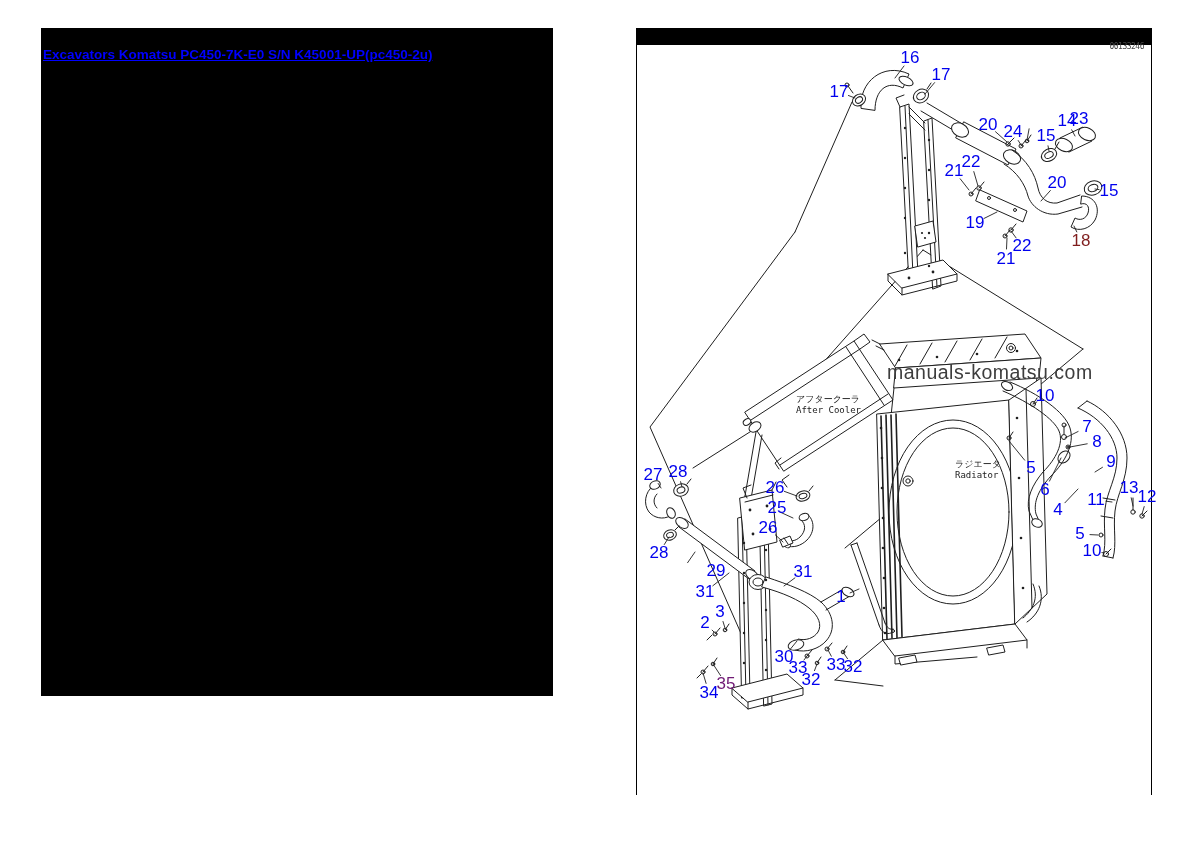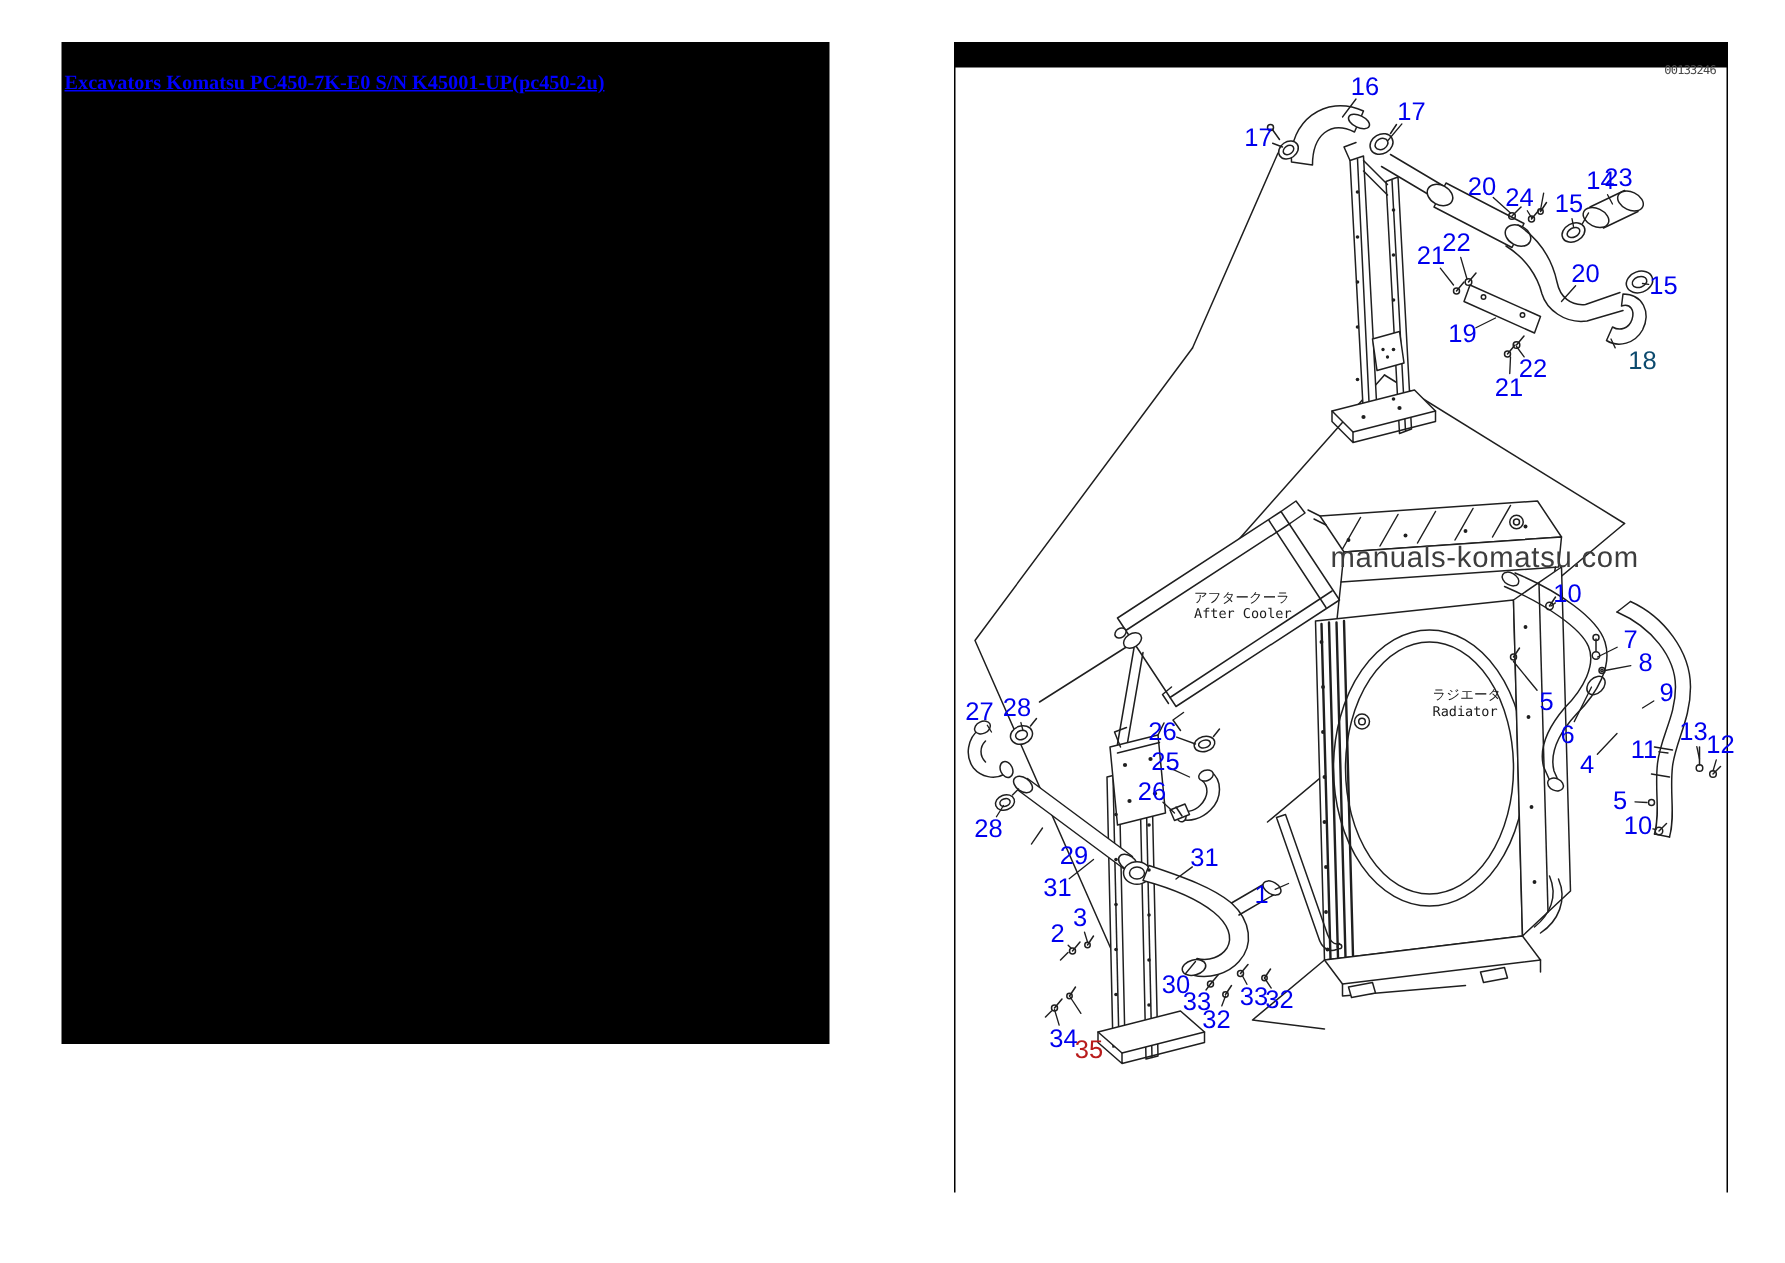--- a/index.html
+++ b/index.html
@@ -6,21 +6,21 @@
   body{
     width:1190px;height:842px;position:relative;background:#ffffff;
     font-family:"Liberation Sans",sans-serif;overflow:hidden;
   }
   .left-panel{
     position:absolute;left:41px;top:28px;width:512px;height:668px;
     background:#000000;
   }
   .manual-link{
     display:inline-block;margin:19px 12px 0 2px;
-    font-family:Liberation Serif, serif;font-weight:bold;font-size:13.5px;
+    font-family:Liberation Sans, sans-serif;font-weight:bold;font-size:13.5px;
     color:#0000ff;text-decoration:underline;white-space:nowrap;
   }
   .diagram-panel{
     position:absolute;left:636px;top:28px;width:514px;height:767px;
     background:#ffffff;border-left:1px solid #000;border-right:1px solid #000;
   }
   .panel-topbar{
     position:absolute;left:-1px;top:0;width:516px;height:17px;background:#000000;
   }
   .figure-number{
@@ -356,21 +356,21 @@
     <div class="callout" style="left: 394px; top: 91px; color: rgb(0, 0, 238); margin-left: 48px;">23</div>
     <div class="callout" style="left: 430px; top: 93px; color: rgb(0, 0, 238);">14</div>
     <div class="callout" style="left: 409px; top: 108px; color: rgb(0, 0, 238);">15</div>
     <div class="callout" style="left: 334px; top: 134px; color: rgb(0, 0, 238);">22</div>
     <div class="callout" style="left: 317px; top: 143px; color: rgb(0, 0, 238);">21</div>
     <div class="callout" style="left: 420px; top: 155px; color: rgb(0, 0, 238);">20</div>
     <div class="callout" style="left: 472px; top: 163px; color: rgb(0, 0, 238);">15</div>
     <div class="callout" style="left: 338px; top: 195px; color: rgb(0, 0, 238);">19</div>
     <div class="callout" style="left: 385px; top: 218px; color: rgb(0, 0, 238);">22</div>
     <div class="callout" style="left: 369px; top: 231px; color: rgb(0, 0, 238);">21</div>
-    <div class="callout" style="left: 444px; top: 213px; color: #0c4a6e; margin-left: 14px;">18</div>
+    <div class="callout" style="left: 444px; top: 213px; color: #7f1d1d;">18</div>
     <div class="callout" style="left: 408px; top: 368px; color: rgb(0, 0, 238);">10</div>
     <div class="callout" style="left: 450px; top: 399px; color: rgb(0, 0, 238);">7</div>
     <div class="callout" style="left: 460px; top: 414px; color: rgb(0, 0, 238);">8</div>
     <div class="callout" style="left: 474px; top: 434px; color: rgb(0, 0, 238);">9</div>
     <div class="callout" style="left: 394px; top: 440px; color: rgb(0, 0, 238);">5</div>
     <div class="callout" style="left: 408px; top: 462px; color: rgb(0, 0, 238);">6</div>
     <div class="callout" style="left: 421px; top: 482px; color: rgb(0, 0, 238);">4</div>
     <div class="callout" style="left: 459px; top: 472px; color: rgb(0, 0, 238);">11</div>
     <div class="callout" style="left: 492px; top: 460px; color: rgb(0, 0, 238);">13</div>
     <div class="callout" style="left: 510px; top: 469px; color: rgb(0, 0, 238);">12</div>
@@ -387,18 +387,18 @@
     <div class="callout" style="left: 166px; top: 544px; color: rgb(0, 0, 238);">31</div>
     <div class="callout" style="left: 204px; top: 569px; color: rgb(0, 0, 238);">1</div>
     <div class="callout" style="left: 68px; top: 595px; color: rgb(0, 0, 238);">2</div>
     <div class="callout" style="left: 83px; top: 584px; color: rgb(0, 0, 238);">3</div>
     <div class="callout" style="left: 147px; top: 629px; color: rgb(0, 0, 238);">30</div>
     <div class="callout" style="left: 161px; top: 640px; color: rgb(0, 0, 238);">33</div>
     <div class="callout" style="left: 174px; top: 652px; color: rgb(0, 0, 238);">32</div>
     <div class="callout" style="left: 199px; top: 637px; color: rgb(0, 0, 238);">33</div>
     <div class="callout" style="left: 216px; top: 639px; color: rgb(0, 0, 238);">32</div>
     <div class="callout" style="left: 72px; top: 665px; color: rgb(0, 0, 238); text-align: right;">34</div>
-    <div class="callout" style="left: 89px; top: 656px; color: #b91c1c; margin-top: 16px;">35</div>
+    <div class="callout" style="left: 89px; top: 656px; color: #701a75;">35</div>
     <div class="comp-label" style="left: 159px; top: 366px;">アフタークーラ
 After Cooler</div>
     <div class="comp-label" style="left: 318px; top: 431px;">ラジエータ
 Radiator</div>
   </div>
 
 </body></html>

